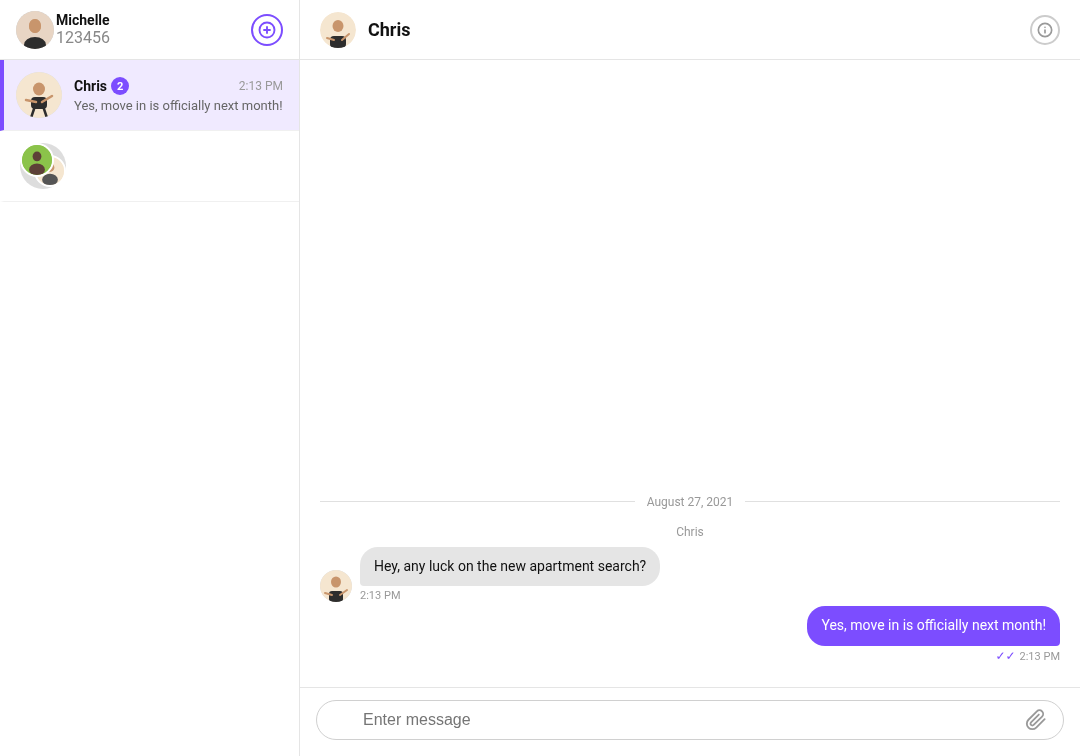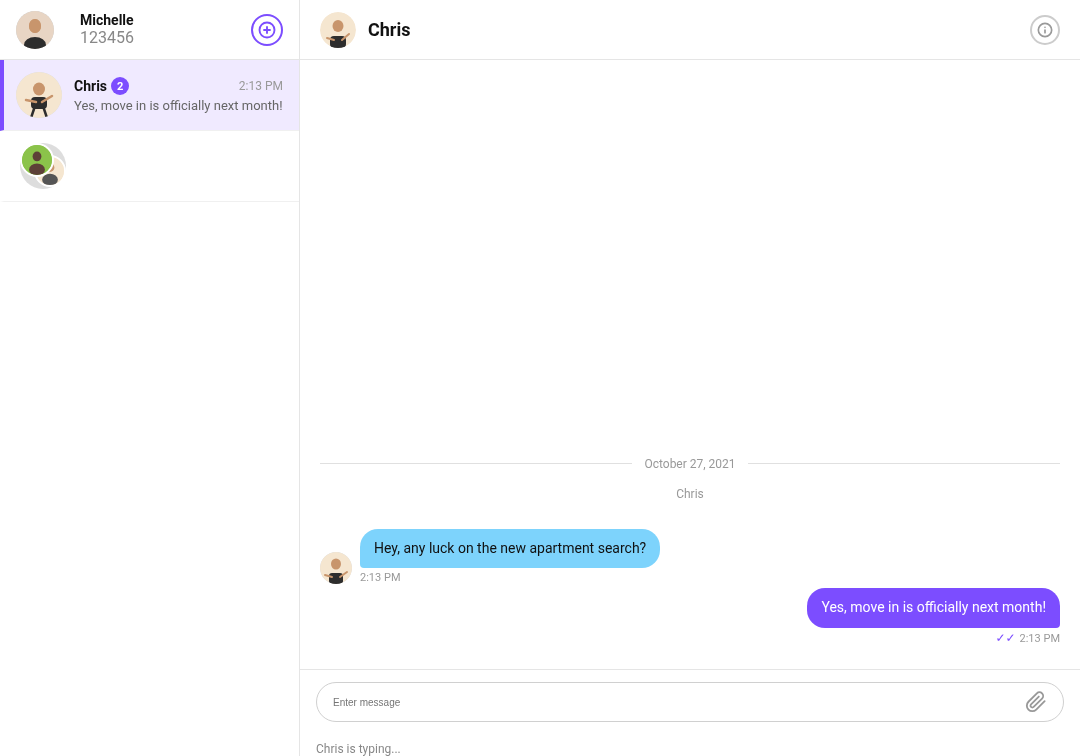--- a/index.html
+++ b/index.html
@@ -3,21 +3,21 @@
   <meta charset="utf-8">
   <style>
     * { margin: 0; padding: 0; box-sizing: border-box; }
     body { font-family: -apple-system, BlinkMacSystemFont, 'Segoe UI', Roboto, sans-serif; display: flex; width: 1080px; height: 756px; overflow: hidden; background: #fff; }
 
     
     .sidebar { width: 300px; height: 100%; display: flex; flex-direction: column; border-right: 1px solid #e5e5e5; flex-shrink: 0; }
 
     .sidebar-header { display: flex; align-items: center; justify-content: space-between; padding: 12px 16px; height: 60px; border-bottom: 1px solid #e5e5e5; }
 
-    .sidebar-user { display: flex; align-items: center; gap: 26px; }
+    .sidebar-user { display: flex; align-items: center; gap: 2px; }
     .sidebar-avatar { width: 38px; height: 38px; border-radius: 50%; background: #ccc; overflow: hidden; display: flex; align-items: center; justify-content: center; flex-shrink: 0; }
     .sidebar-avatar svg { width: 38px; height: 38px; }
     .sidebar-user-info { display: flex; flex-direction: column; }
     .sidebar-user-name { font-weight: 700; font-size: 14px; color: #111; }
     .sidebar-user-id { font-size: 16px; color: #888; }
 
     .new-chat-btn { width: 32px; height: 32px; border-radius: 50%; border: 2px solid #7c4dff; background: transparent; cursor: pointer; display: flex; align-items: center; justify-content: center; color: #7c4dff; font-size: 18px; }
 
     .conversation-list { flex: 1; overflow-y: auto; }
 
@@ -56,32 +56,32 @@
     .message-row { display: flex; align-items: flex-end; gap: 8px; margin-bottom: 4px; }
     .message-row.mine { flex-direction: row-reverse; }
 
     .msg-avatar { width: 32px; height: 32px; border-radius: 50%; overflow: hidden; flex-shrink: 0; background: #ddd; }
     .msg-avatar svg { width: 100%; height: 100%; }
 
     .msg-bubble-wrap { display: flex; flex-direction: column; max-width: 60%; }
     .message-row.mine .msg-bubble-wrap { align-items: flex-end; }
 
     .msg-bubble { padding: 10px 14px; border-radius: 18px; font-size: 14px; line-height: 1.4; }
-    .msg-bubble.other { background: #7dd3fc; color: #111; border-bottom-left-radius: 4px; margin-top: 20px; }
+    .msg-bubble.other { background: #e5e5e5; color: #111; border-bottom-left-radius: 4px; }
     .msg-bubble.mine { background: #7c4dff; color: #fff; border-bottom-right-radius: 4px; }
 
     .msg-time-row { display: flex; align-items: center; gap: 4px; margin-top: 3px; }
     .msg-time { font-size: 11px; color: #999; }
     .msg-check { color: #7c4dff; font-size: 12px; }
 
     .spacer { flex: 1; }
 
     .chat-input-area { padding: 12px 16px 16px; border-top: 1px solid #e5e5e5; flex-shrink: 0; }
     .chat-input-box { display: flex; align-items: center; border: 1.5px solid #d0d0d0; border-radius: 24px; padding: 8px 16px; background: #fff; }
-    .chat-input { flex: 1; border: none; outline: none; font-size: 10px; color: #333; background: transparent; }
+    .chat-input { flex: 1; border: none; outline: none; font-size: 16px; color: #333; background: transparent; margin-left: 30px; }
     .attach-btn { background: none; border: none; cursor: pointer; color: #999; font-size: 20px; display: flex; align-items: center; }
 
     .typing-indicator { font-size: 12px; color: #888; padding: 4px 16px 0; }
   </style>
 </head>
 <body>
 
 <div class="sidebar">
   <div class="sidebar-header">
     <div class="sidebar-user">
@@ -178,21 +178,21 @@
         <line x1="12" y1="8" x2="12.01" y2="8"></line>
       </svg>
     </button>
   </div>
 
   <div class="chat-messages">
     <div class="spacer"></div>
 
     <div class="date-divider">
       <div class="date-divider-line"></div>
-      <span class="date-divider-text">October 27, 2021</span>
+      <span class="date-divider-text">August 27, 2021</span>
       <div class="date-divider-line"></div>
     </div>
 
     <div class="message-sender-label">
       <span>Chris</span>
     </div>
 
     <div class="message-row">
       <div class="msg-avatar">
         <svg viewBox="0 0 32 32" xmlns="http://www.w3.org/2000/svg" style="width:32px;height:32px;">
@@ -225,14 +225,13 @@
   <div class="chat-input-area">
     <div class="chat-input-box">
       <input type="text" class="chat-input" placeholder="Enter message" style="">
       <button class="attach-btn">
         <svg width="22" height="22" viewBox="0 0 24 24" fill="none" stroke="#999" stroke-width="2" stroke-linecap="round" stroke-linejoin="round">
           <path d="M21.44 11.05l-9.19 9.19a6 6 0 0 1-8.49-8.49l9.19-9.19a4 4 0 0 1 5.66 5.66l-9.2 9.19a2 2 0 0 1-2.83-2.83l8.49-8.48"></path>
         </svg>
       </button>
     </div>
   </div>
-  <div class="typing-indicator">Chris is typing...</div>
 </div>
 
 </body></html>

